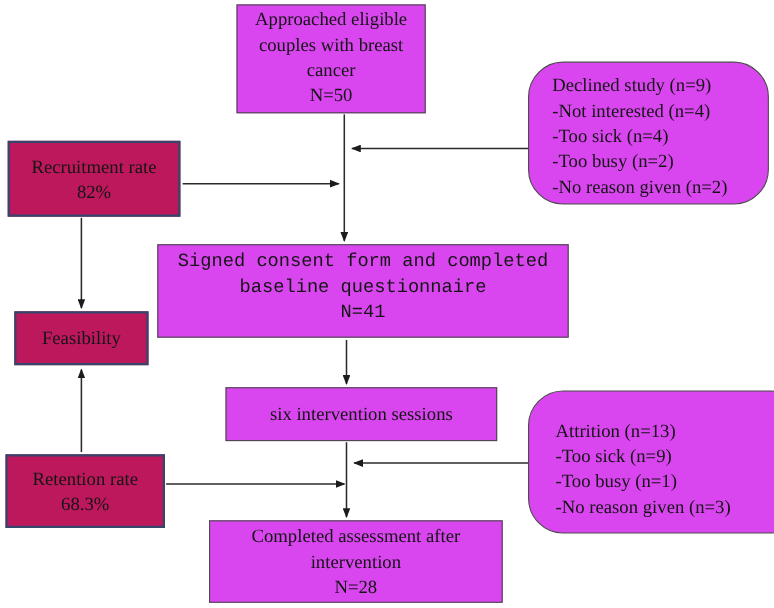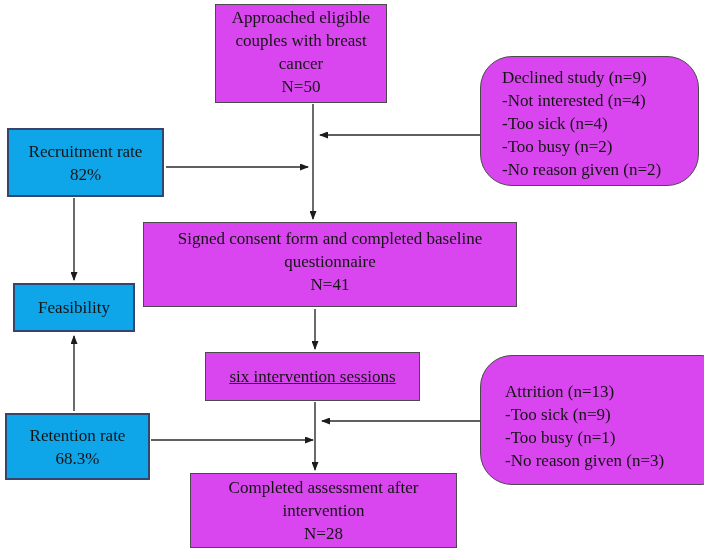--- a/index.html
+++ b/index.html
@@ -22,38 +22,38 @@
     position: absolute;
     z-index: 2;
     box-sizing: border-box;
     background: #d946ef;
     border: 1px solid #4a4a4a;
     font-size: 17px;
     line-height: 23px;
     text-align: center;
   }
   .box.blue {
-    background: #0ea5e9;
+    background: #be185d;
     border: 2px solid #35456b;
   }
   .box.leftalign { text-align: left; border-radius: 32px; }
   .vcenter {
     display: flex;
     flex-direction: column;
     justify-content: center;
     height: 100%;
     box-sizing: border-box;
   }
   
   #box-approached  { left: 215px; top: 4px;   width: 172px; height: 99px;  padding: 1px 4px; }
   #box-declined    { left: 480px; top: 56px;  width: 219px; height: 130px; padding: 9px 6px 0 21px; }
   #box-recruitment { left: 7px;   top: 128px; width: 157px; height: 69px; }
-  #box-consent     { left: 143px; top: 222px; width: 374px; height: 85px;  padding: 4px 4px; }
+  #box-consent     { left: 143px; top: 222px; width: 374px; height: 85px;  padding: 4px 4px; font-family: Liberation Mono, monospace; }
   #box-feasibility { left: 13px;  top: 283px; width: 122px; height: 49px; }
-  #box-sessions    { left: 205px; top: 352px; width: 215px; height: 49px; text-decoration: underline; }
+  #box-sessions    { left: 205px; top: 352px; width: 247px; height: 49px; }
   #box-attrition   { left: 480px; top: 355px; width: 253px; height: 130px; padding: 24px 6px 0 24px; }
   #box-retention   { left: 5px;   top: 413px; width: 145px; height: 67px; }
   #box-completed   { left: 190px; top: 473px; width: 267px; height: 75px;  padding: 2px 5px; }
 </style>
 </head>
 <body>
 
 <div id="stage">
 
   <svg id="connectors" viewBox="0 0 704 553" xmlns="http://www.w3.org/2000/svg">

